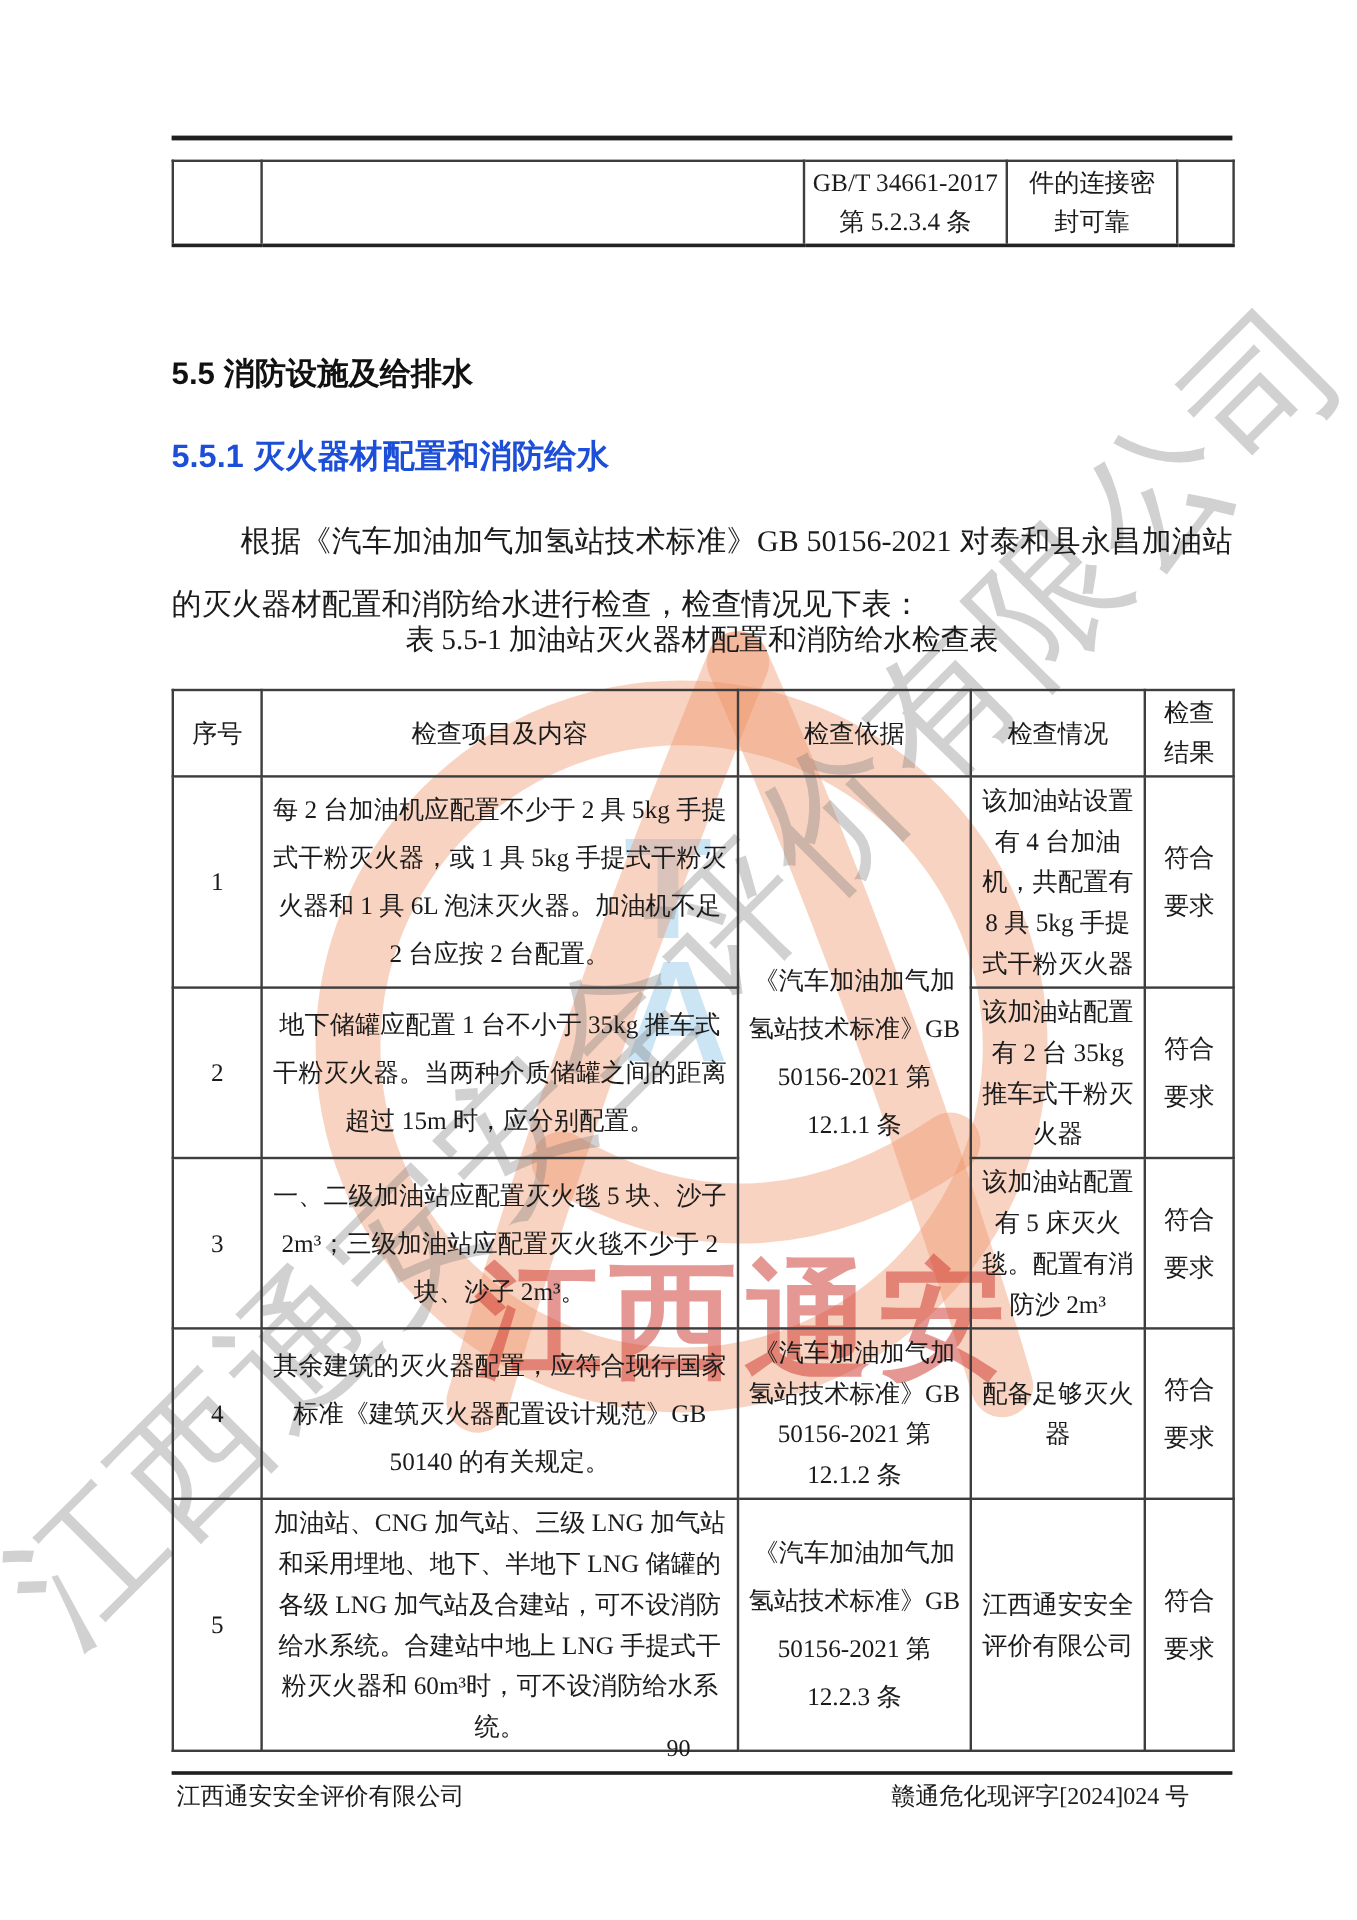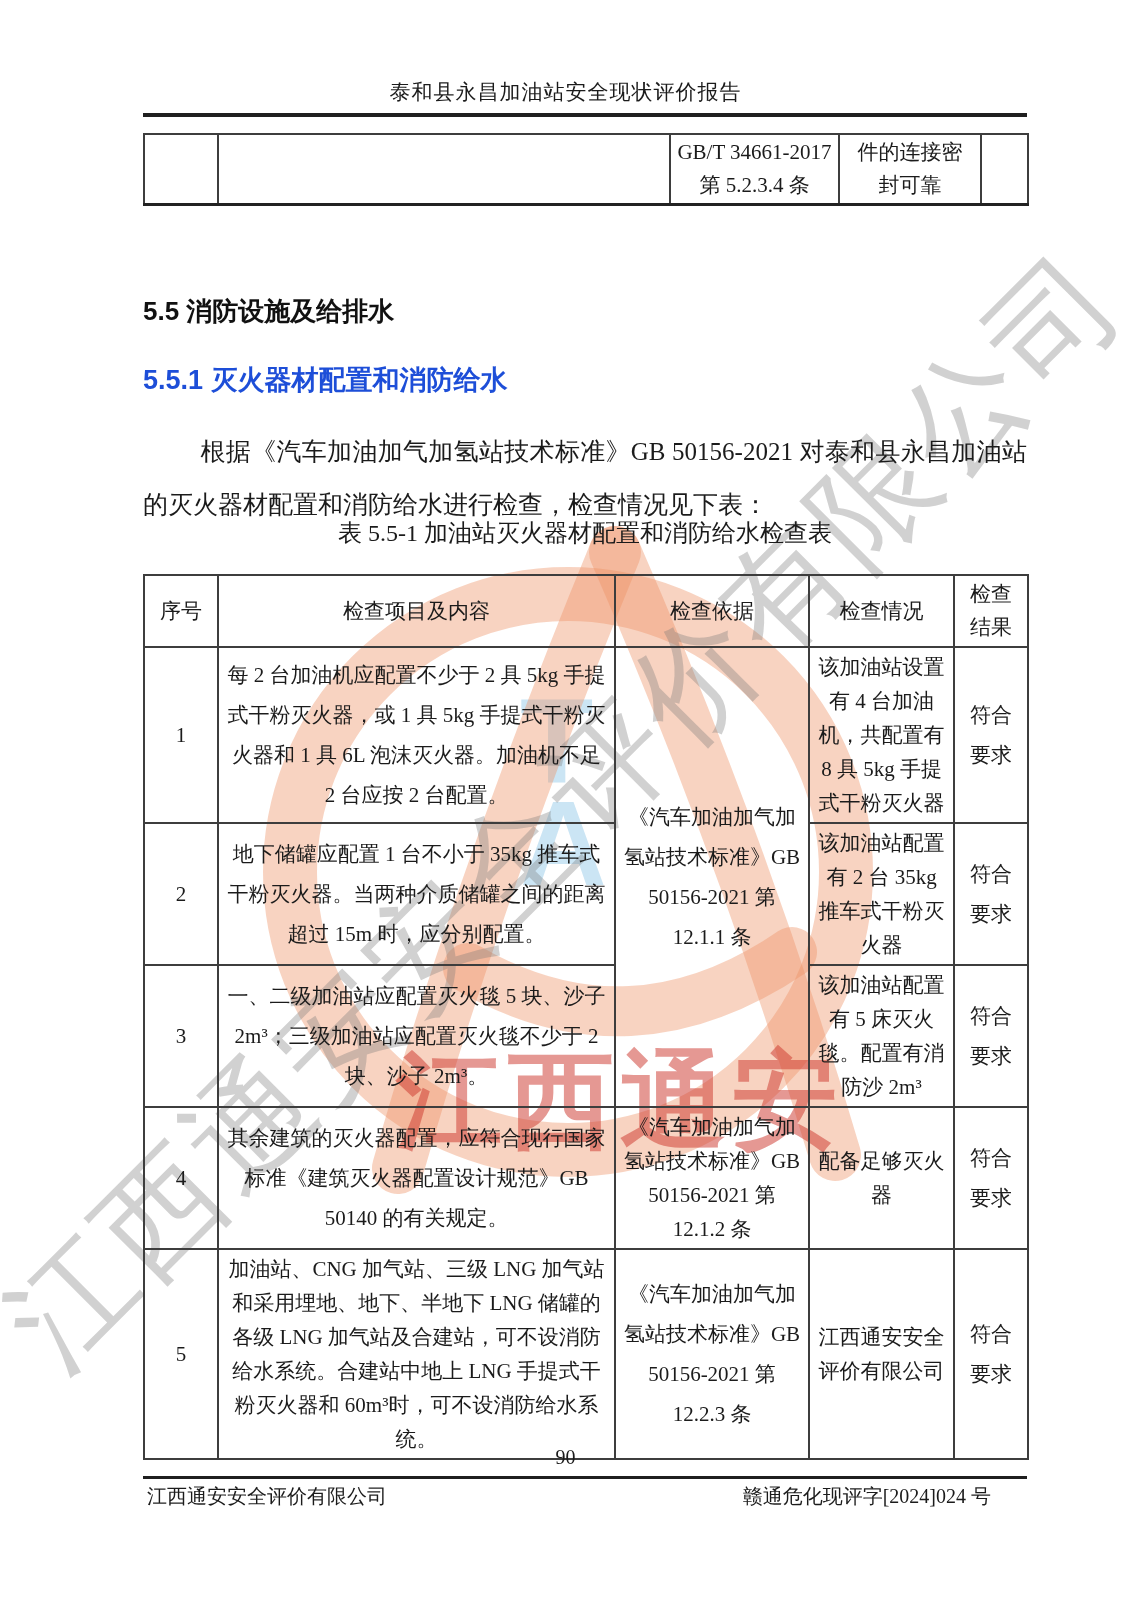--- a/index.html
+++ b/index.html
@@ -106,21 +106,20 @@
       <path d="M 615 552 Q 480 880 398 1168" fill="none" stroke="rgba(238,145,100,0.40)" stroke-width="52" stroke-linecap="round"></path>
       <path d="M 615 552 Q 745 850 835 1155" fill="none" stroke="rgba(238,145,100,0.40)" stroke-width="52" stroke-linecap="round"></path>
       <path d="M 468 968 Q 630 1062 792 952" fill="none" stroke="rgba(238,145,100,0.40)" stroke-width="50" stroke-linecap="round"></path>
     </svg>
     <div class="wm-gray">江西通安安全评价有限公司</div>
     <div class="wm-red">江西通安</div>
   </div>
 
   <div class="content">
 
-    <div class="doc-title">泰和县永昌加油站安全现状评价报告</div>
     <div class="rule-top"></div>
 
     <table class="carryover">
       <colgroup>
           <col style="width:74px">
           <col style="width:452px">
           <col style="width:169px">
           <col style="width:142px">
           <col style="width:47px">
         </colgroup>

